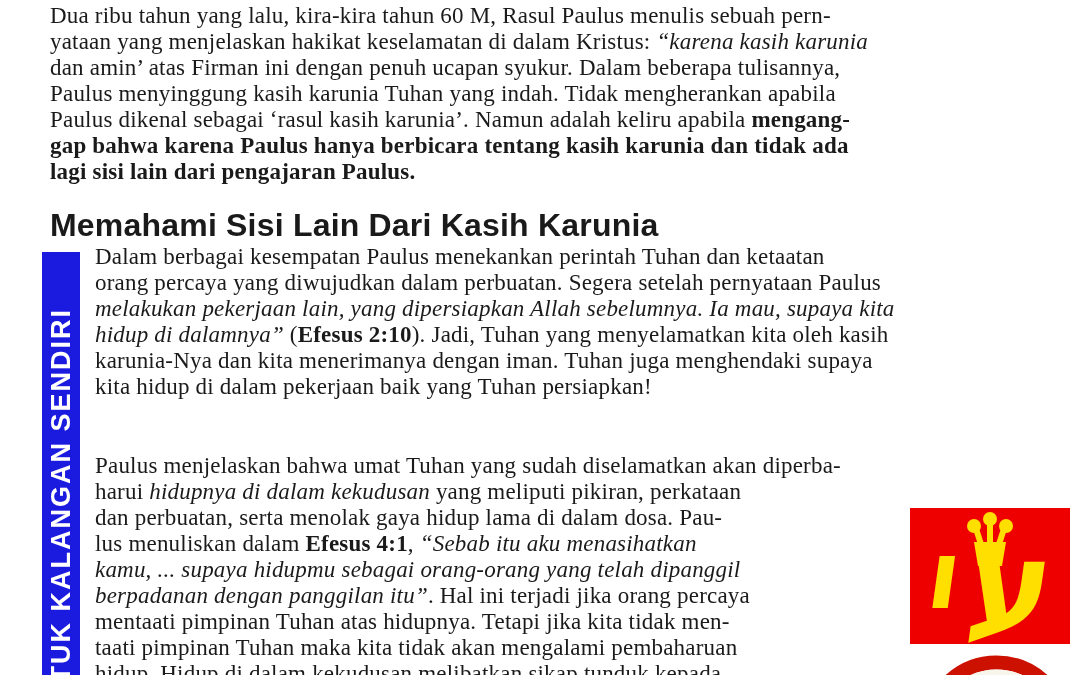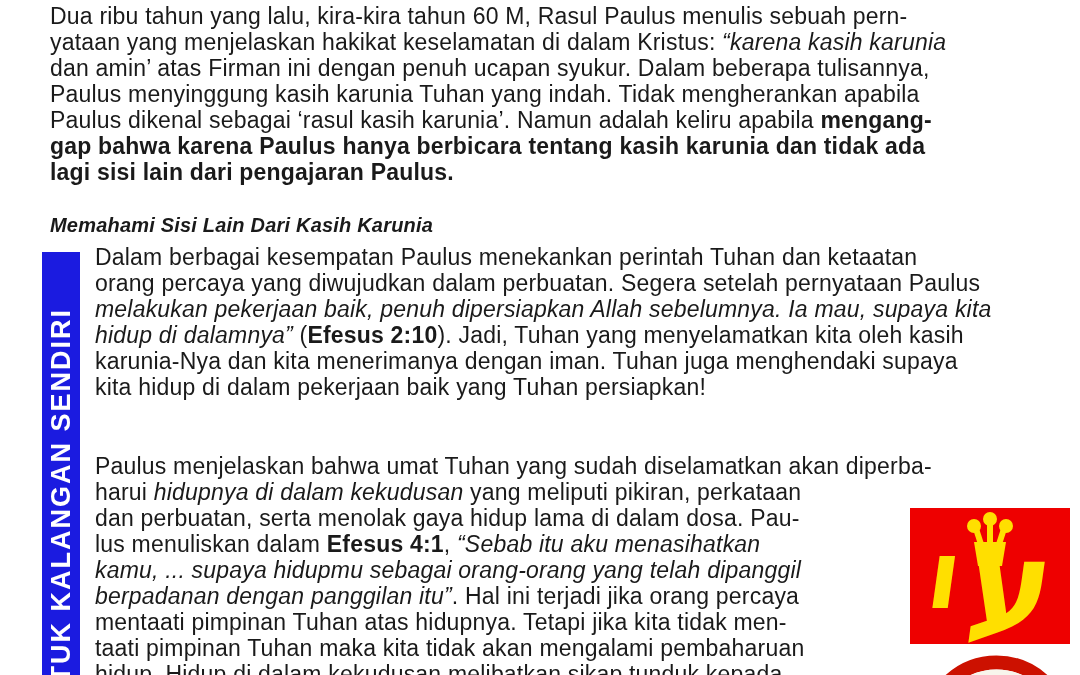--- a/index.html
+++ b/index.html
@@ -10,30 +10,30 @@
     position:relative;
     font-family:"Liberation Sans","DejaVu Sans",sans-serif;
     color:#1a1a1a;
   }
   .textblock{position:absolute;}
   .tline{
     white-space:nowrap;
     font-size:23px;
     line-height:26px;
     letter-spacing:0.2px;
+    font-family:Liberation Serif, serif;
   }
   .run-i{font-style:italic;}
   .run-b{font-weight:700;}
 
   .para1{left:50px;top:3px;}
   .heading{
     position:absolute;left:50px;top:211px;
-    font-size:20px;font-weight:700;line-height:28px;
+    font-size:32px;font-weight:700;line-height:28px;
     letter-spacing:0.2px;
-    font-style:italic;
   }
   .para2{left:95px;top:244px;}
   .para3{left:95px;top:453px;}
 
   .vbar{
     position:absolute;left:42px;top:252px;width:38px;height:423px;
     overflow:hidden;
   }
   .vbar-text{
     position:absolute;left:4px;bottom:-50px;
@@ -67,21 +67,21 @@
 
 <div class="heading">Memahami Sisi Lain Dari Kasih Karunia</div>
 
 <div class="vbar" style="background-color: rgb(27, 27, 224);">
   <div class="vbar-text" style="color: rgb(255, 255, 255);">UNTUK KALANGAN SENDIRI</div>
 </div>
 
 <div class="textblock para2">
     <div class="tline"><span>Dalam berbagai kesempatan Paulus menekankan perintah Tuhan dan ketaatan</span></div>
     <div class="tline"><span>orang percaya yang diwujudkan dalam perbuatan. Segera setelah pernyataan Paulus</span></div>
-    <div class="tline"><span class="run-i">melakukan pekerjaan baik, penuh dipersiapkan Allah sebelumnya. Ia mau, supaya kita</span></div>
+    <div class="tline"><span class="run-i">melakukan pekerjaan lain, yang dipersiapkan Allah sebelumnya. Ia mau, supaya kita</span></div>
     <div class="tline"><span class="run-i">hidup di dalamnya”</span><span> (</span><span class="run-b">Efesus 2:10</span><span>). Jadi, Tuhan yang menyelamatkan kita oleh kasih</span></div>
     <div class="tline"><span>karunia-Nya dan kita menerimanya dengan iman. Tuhan juga menghendaki supaya</span></div>
     <div class="tline"><span>kita hidup di dalam pekerjaan baik yang Tuhan persiapkan!</span></div>
   </div>
 
 <div class="textblock para3">
     <div class="tline"><span>Paulus menjelaskan bahwa umat Tuhan yang sudah diselamatkan akan diperba-</span></div>
     <div class="tline"><span>harui </span><span class="run-i">hidupnya di dalam kekudusan</span><span> yang meliputi pikiran, perkataan</span></div>
     <div class="tline"><span>dan perbuatan, serta menolak gaya hidup lama di dalam dosa. Pau-</span></div>
     <div class="tline"><span>lus menuliskan dalam </span><span class="run-b">Efesus 4:1</span><span>, </span><span class="run-i">“Sebab itu aku menasihatkan</span></div>

